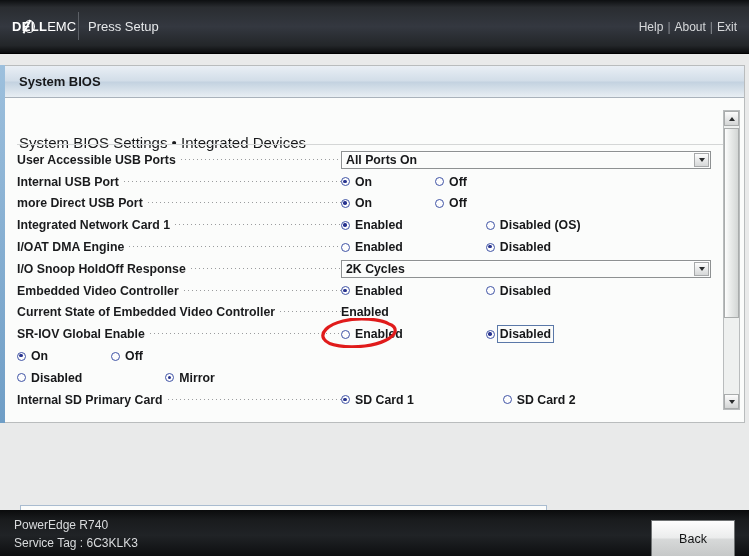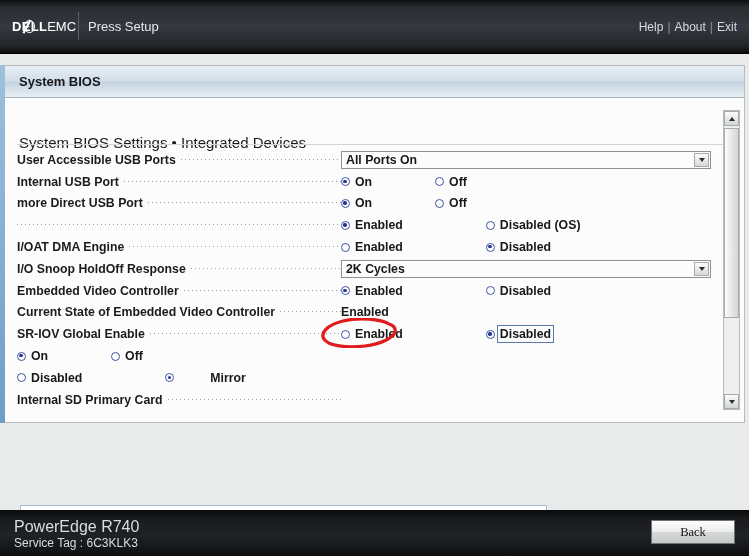--- a/index.html
+++ b/index.html
@@ -233,32 +233,32 @@
     letter-spacing: .8px; white-space: nowrap;
   }
 
   
   #footer {
     position: absolute; left: 0; top: 510px; width: 749px; height: 46px;
     background: linear-gradient(to bottom, #0a0b0c 0%, #191b1d 20%, #202326 55%, #0d0e10 100%);
   }
   #fw-model {
     position: absolute; left: 14px; top: 8px;
-    color: #d9dbdd; font-size: 16px;
+    color: #d9dbdd; font-size: 12px;
   }
   #fw-tag {
     position: absolute; left: 14px; top: 26px;
     color: #d9dbdd; font-size: 12px;
   }
   #back-button {
-    position: absolute; right: 14px; top: 10px; width: 84px; height: 24px;
+    position: absolute; right: 14px; top: 10px; width: 84px; height: 37px;
     background: linear-gradient(to bottom, #fefefe 0%, #ebecec 48%, #d7d9d9 52%, #c6c8c8 100%);
     border: 1px solid #6f7273;
     display: flex; align-items: center; justify-content: center;
-    font-size: 12.5px; color: #131415; cursor: pointer; font-family: Liberation Serif, serif;
+    font-size: 12.5px; color: #131415; cursor: pointer;
   }
 </style>
 </head>
 <body>
 
 <div id="topbar">
   <div id="dell-logo">
     <span class="dell-word"><span>DELL</span><span class="dell-slash"></span></span><span class="emc">EMC</span>
   </div>
   <div id="logo-divider"></div>
@@ -327,20 +327,21 @@
               </label>
               <label class="ropt" style="margin-left: 62px;">
                 <span class="rbtn"></span>
                 <span class="rlbl">Off</span>
               </label>
             </div>
           </div>
         </div>
         <div class="srow">
           <div class="label-cell">
+            <span class="ltxt">Integrated Network Card 1</span>
             <span class="leader"></span>
           </div>
           <div class="value-cell">
             <div class="radio-group">
               <label class="ropt sel">
                 <span class="rbtn"></span>
                 <span class="rlbl">Enabled</span>
               </label>
               <label class="ropt" style="margin-left: 82px;">
                 <span class="rbtn"></span>
@@ -440,31 +441,43 @@
             </div>
           </div>
         </div>
         <div class="srow">
           <div class="value-cell">
             <div class="radio-group">
               <label class="ropt">
                 <span class="rbtn"></span>
                 <span class="rlbl">Disabled</span>
               </label>
-              <label class="ropt sel" style="margin-left: 82px; gap: 31px;">
+              <label class="ropt sel" style="margin-left: 82px;">
                 <span class="rbtn"></span>
                 <span class="rlbl">Mirror</span>
               </label>
             </div>
           </div>
         </div>
         <div class="srow">
           <div class="label-cell">
             <span class="ltxt">Internal SD Primary Card</span>
             <span class="leader"></span>
+          </div>
+          <div class="value-cell">
+            <div class="radio-group">
+              <label class="ropt sel">
+                <span class="rbtn"></span>
+                <span class="rlbl">SD Card 1</span>
+              </label>
+              <label class="ropt" style="margin-left: 88px;">
+                <span class="rbtn"></span>
+                <span class="rlbl">SD Card 2</span>
+              </label>
+            </div>
           </div>
         </div>
       </div>
 
     <div id="scrollbar">
       <div class="sb-btn" id="sb-up">
           <i></i>
         </div>
       <div id="sb-thumb"></div>
       <div class="sb-btn" id="sb-down">

